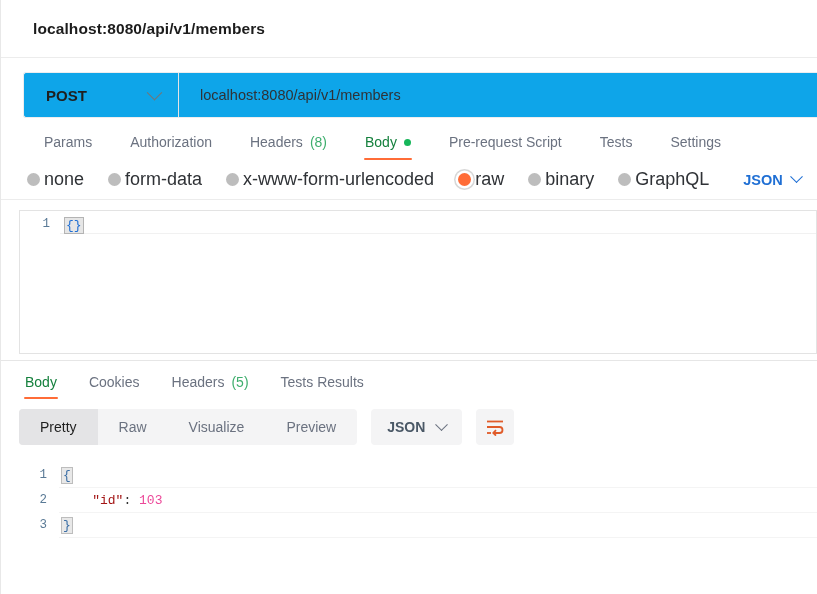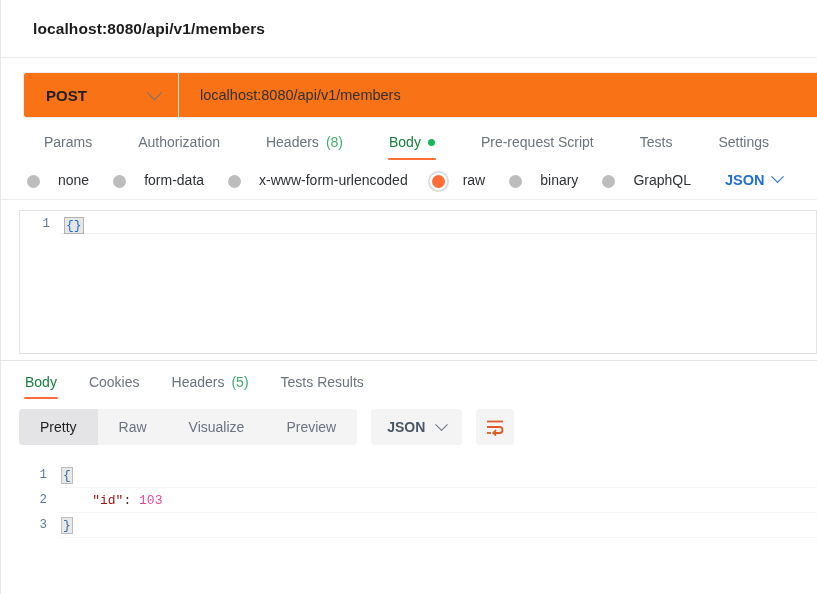--- a/index.html
+++ b/index.html
@@ -38,21 +38,21 @@
 
   
   .urlbar-wrap {
     padding: 14px 0 0 22px;
     background: #ffffff;
   }
   .urlbar {
     display: flex;
     align-items: stretch;
     height: 46px;
-    background: #f97316;
+    background: #0ea5e9;
     border: 1px solid #ededef;
     border-right: none;
     border-radius: 3px 0 0 3px;
   }
   .method {
     width: 155px;
     display: flex;
     align-items: center;
     justify-content: space-between;
     padding: 0 18px 0 22px;
@@ -83,21 +83,21 @@
     outline: none;
     font-family: "Liberation Sans", sans-serif;
   }
 
   
   .req-tabs {
     display: flex;
     align-items: flex-end;
     height: 42px;
     padding: 0 0 0 26px;
-    gap: 12px;
+    gap: 4px;
   }
   .tab {
     position: relative;
     padding: 0 17px 10px 17px;
     font-size: 14px;
     color: #6b7280;
     cursor: pointer;
     display: flex;
     align-items: center;
     gap: 7px;
@@ -124,24 +124,24 @@
   .bodytype-row {
     display: flex;
     align-items: center;
     height: 40px;
     padding: 0 0 0 26px;
     border-bottom: 1px solid #ececec;
     gap: 0;
   }
   .radio-item {
     display: flex;
-    align-items: flex-end;
-    gap: 18px;
+    align-items: center;
+    gap: 4px;
     margin-right: 24px;
-    font-size: 14px;
+    font-size: 18px;
     color: #2f3236;
     cursor: pointer;
     white-space: nowrap;
   }
   .radio {
     width: 13px; height: 13px;
     border-radius: 50%;
     background: #bdbdbd;
     flex: none;
   }

